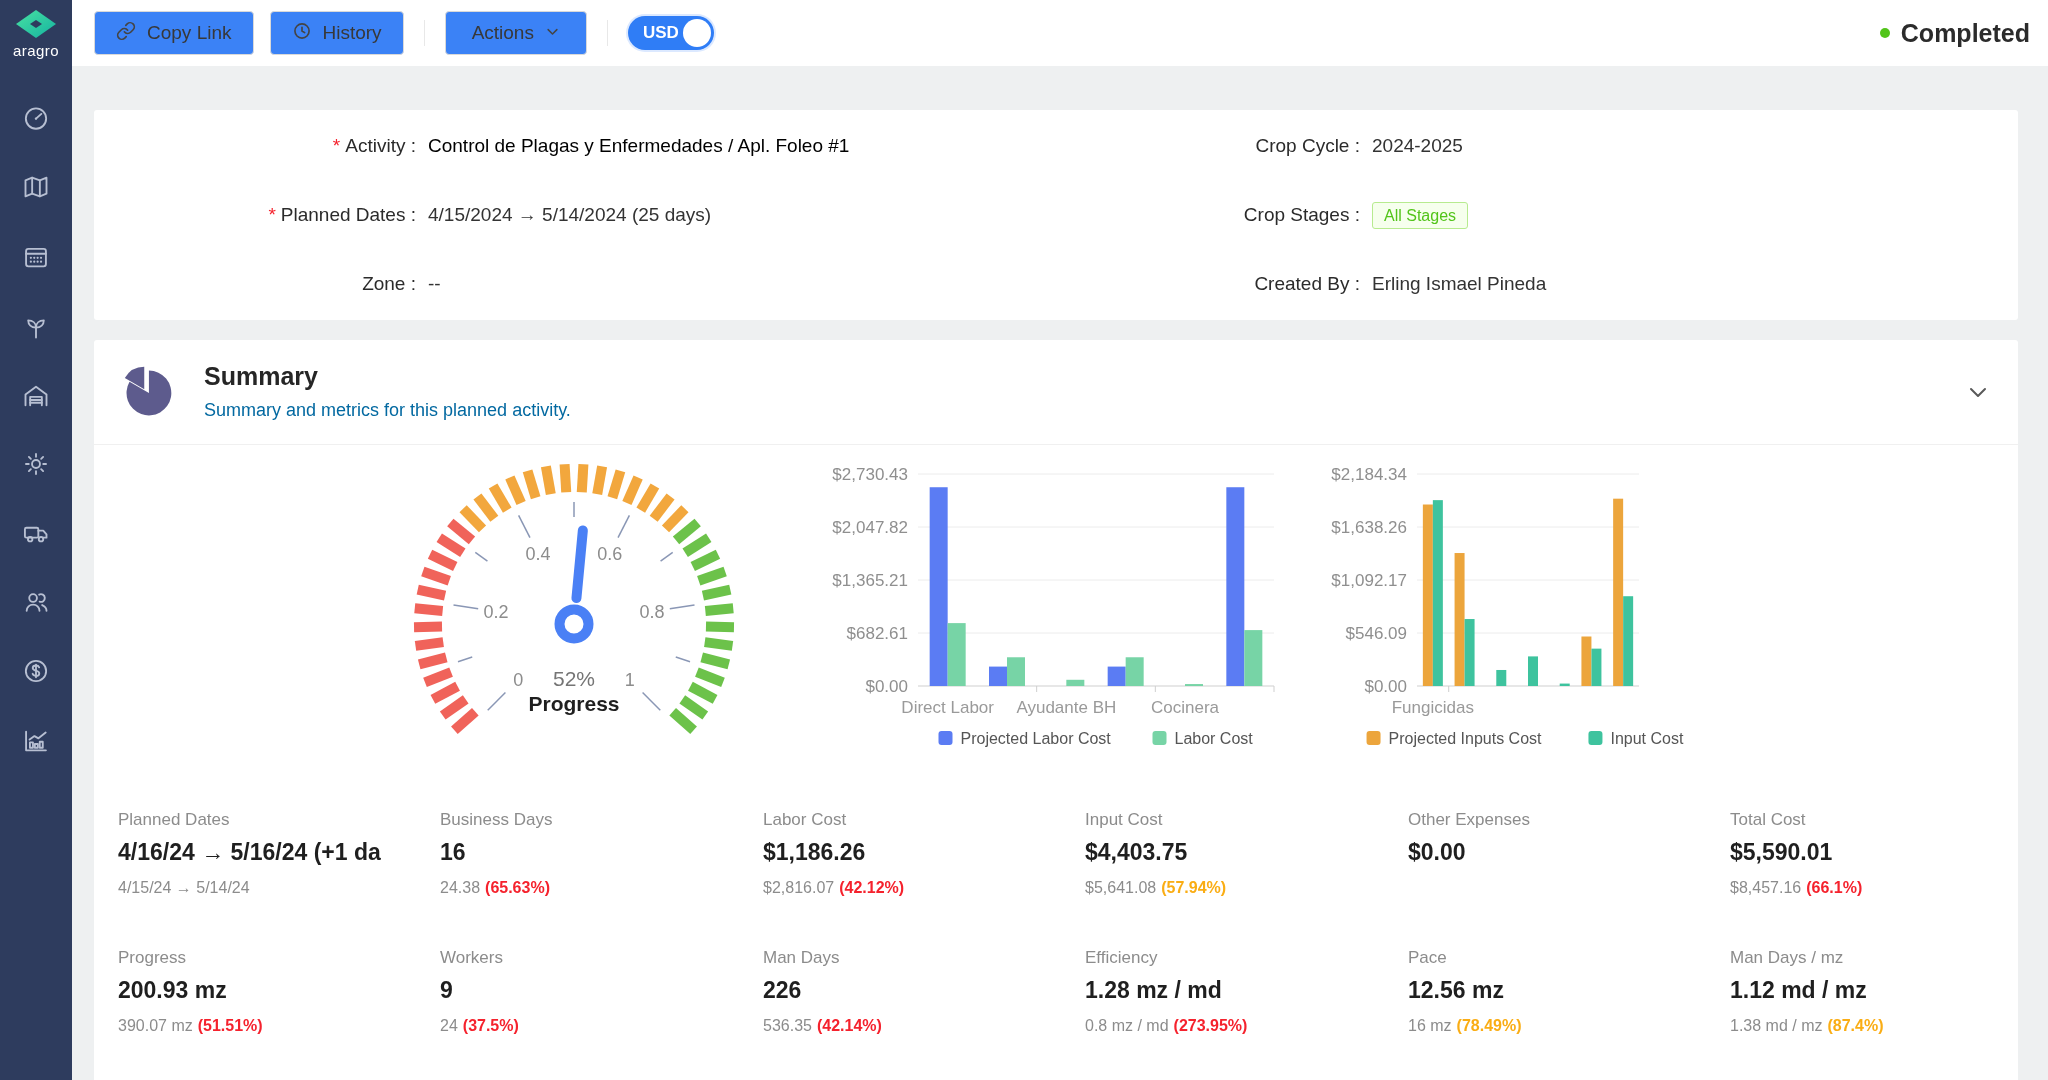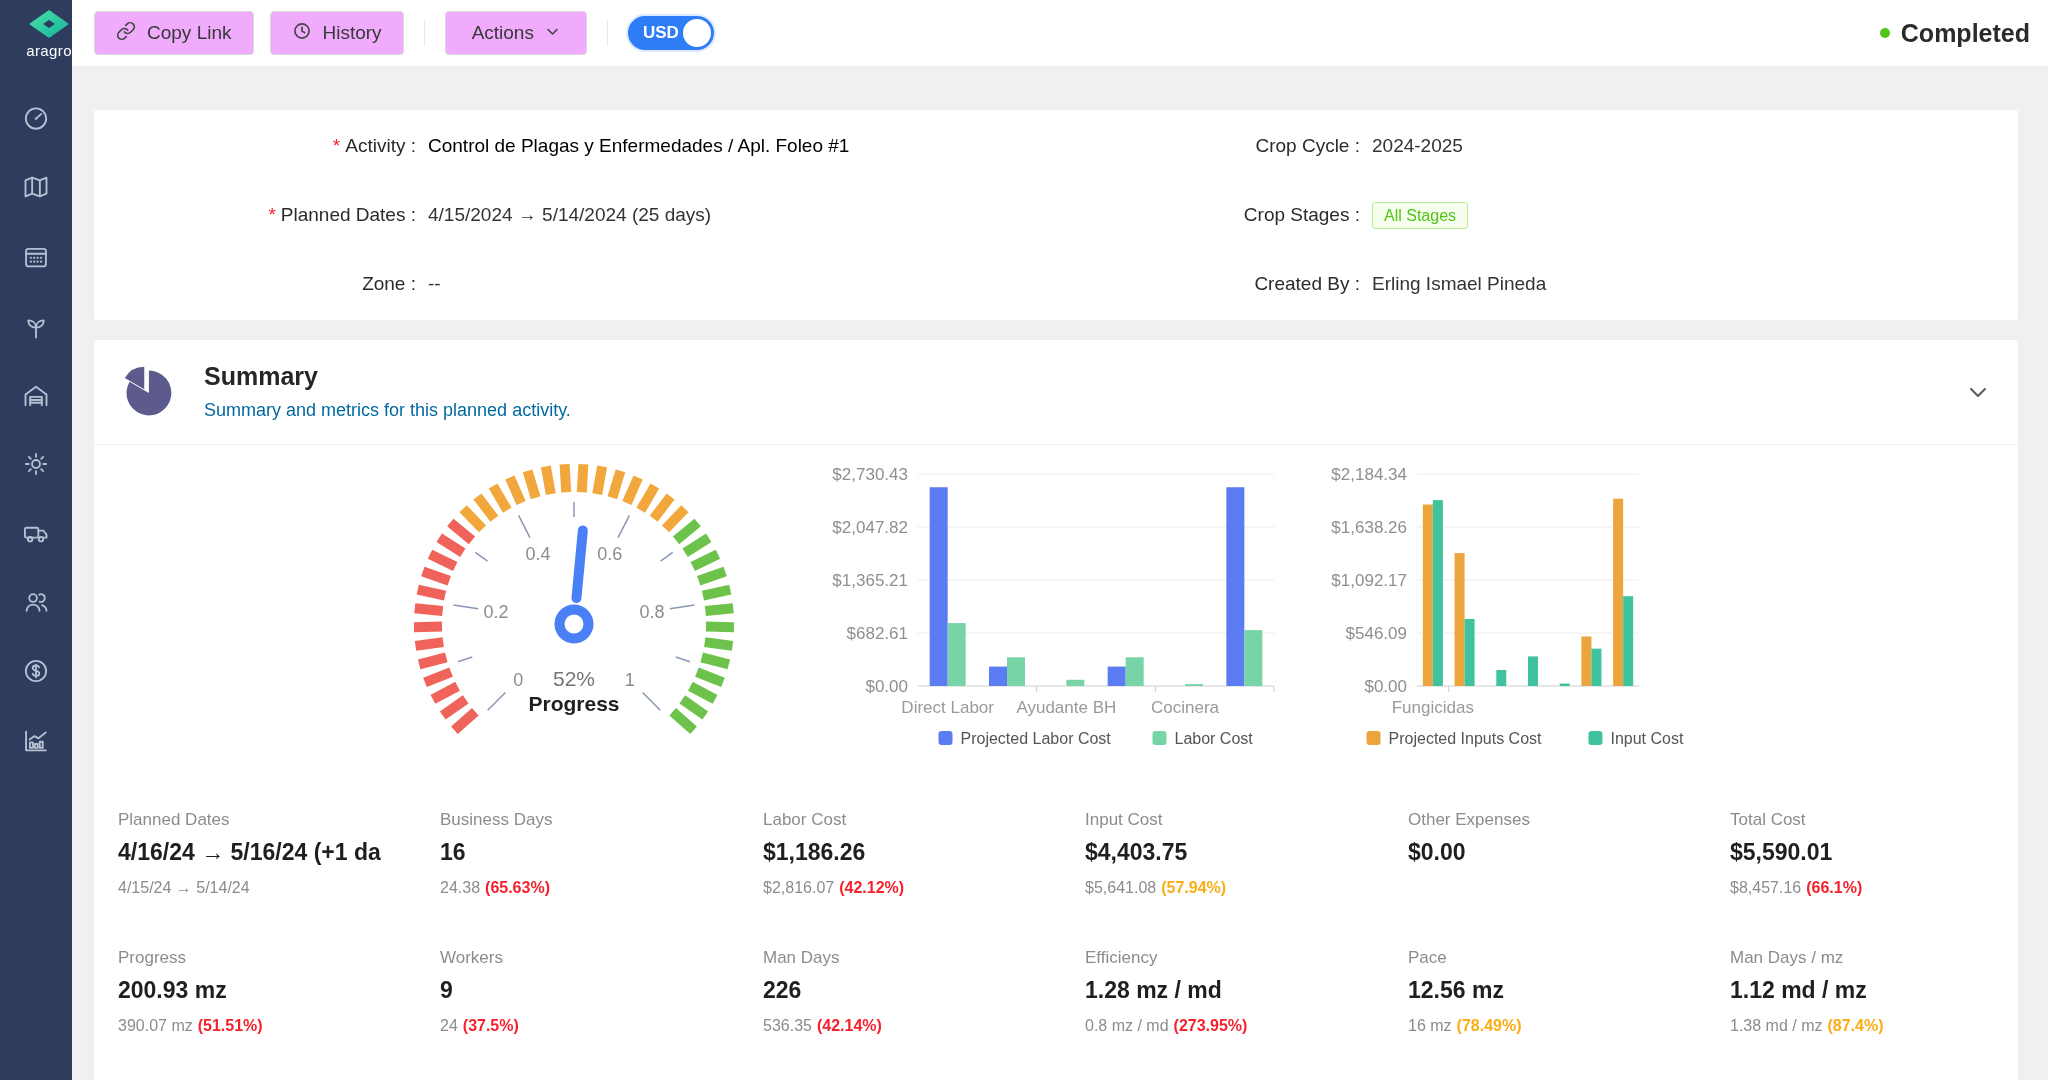--- a/index.html
+++ b/index.html
@@ -3,28 +3,28 @@
 <meta charset="utf-8">
 <style>
   html,body{margin:0;padding:0;}
   body{
     width:2048px;height:1080px;position:relative;overflow:hidden;
     background:#eef0f1;font-family:"Liberation Sans",sans-serif;
     -webkit-font-smoothing:antialiased;
   }
   
   .sidebar{position:absolute;left:0;top:0;width:72px;height:1080px;background:#2e3c5e;}
-  .logo{position:absolute;top:7px;left:0;width:72px;text-align:right;}
+  .logo{position:absolute;top:7px;left:0;width:72px;text-align:center;}
   .logo-text{color:#fff;font-size:15px;margin-top:-3px;letter-spacing:.4px;}
   .side-icon{position:absolute;left:22px;width:28px;height:28px;color:#b7bfd2;cursor:pointer;}
   .side-icon svg{width:28px;height:28px;display:block;}
   
   .topbar{position:absolute;left:72px;top:0;right:0;height:66px;background:#fff;
     display:flex;align-items:center;padding-left:22px;box-sizing:border-box;}
-  .tb-btn{height:44px;border:1px solid #d9d9d9;border-radius:4px;background:#f0abfc;
+  .tb-btn{height:44px;border:1px solid #d9d9d9;border-radius:4px;background:#3b82f6;
     display:flex;align-items:center;gap:11px;padding:0 21px;font-size:19px;color:#383838;
     font-weight:500;cursor:pointer;white-space:nowrap;font-family:inherit;}
   .tb-btn svg{color:#444;}
   .tb-sep{width:1px;height:26px;background:#e8e8e8;margin:0 20px;}
   .mr16{margin-right:16px;}
   .toggle{width:86px;height:34px;border-radius:17px;background:#2f7df6;position:relative;
     display:flex;align-items:center;cursor:pointer;box-shadow:0 0 0 2px #dce9ff;}
   .toggle .tg-label{color:#fff;font-size:17px;font-weight:700;margin-left:15px;}
   .toggle .knob{position:absolute;right:3px;top:3px;width:28px;height:28px;border-radius:50%;background:#fff;}
   .status{margin-left:auto;margin-right:18px;display:flex;align-items:center;gap:11px;}

